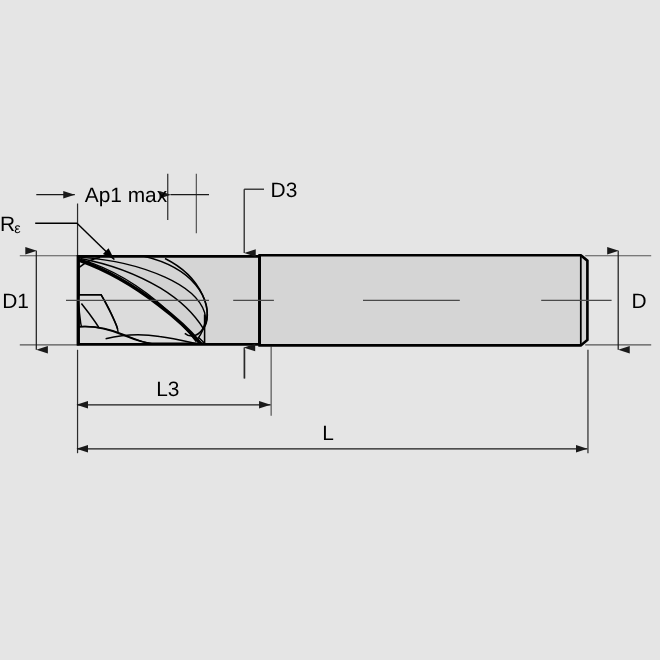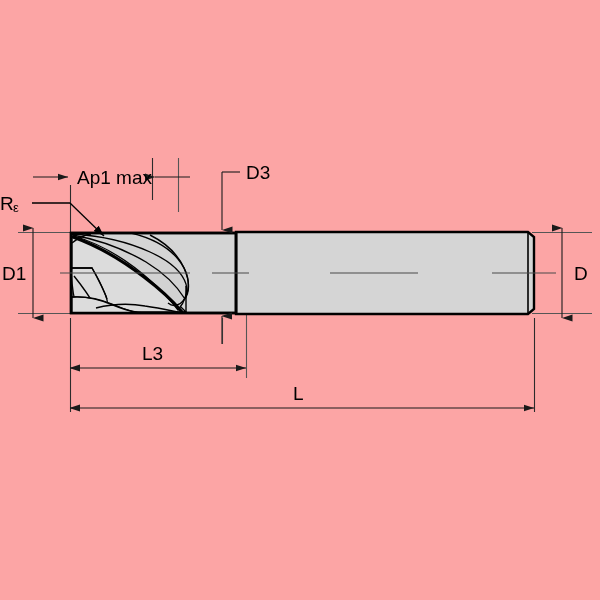--- a/index.html
+++ b/index.html
@@ -10,21 +10,21 @@
   body {
     width: 600px;
     height: 600px;
     font-family: "Liberation Sans", sans-serif;
     overflow: hidden;
   }
   #drawing-root {
     position: relative;
     width: 600px;
     height: 600px;
-    background: #fca5a5;
+    background: #e5e5e5;
   }
   svg#tool-drawing {
     display: block;
     width: 600px;
     height: 600px;
   }
   .dim-label {
     font-family: "Liberation Sans", sans-serif;
     font-size: 19px;
     fill: #000000;

